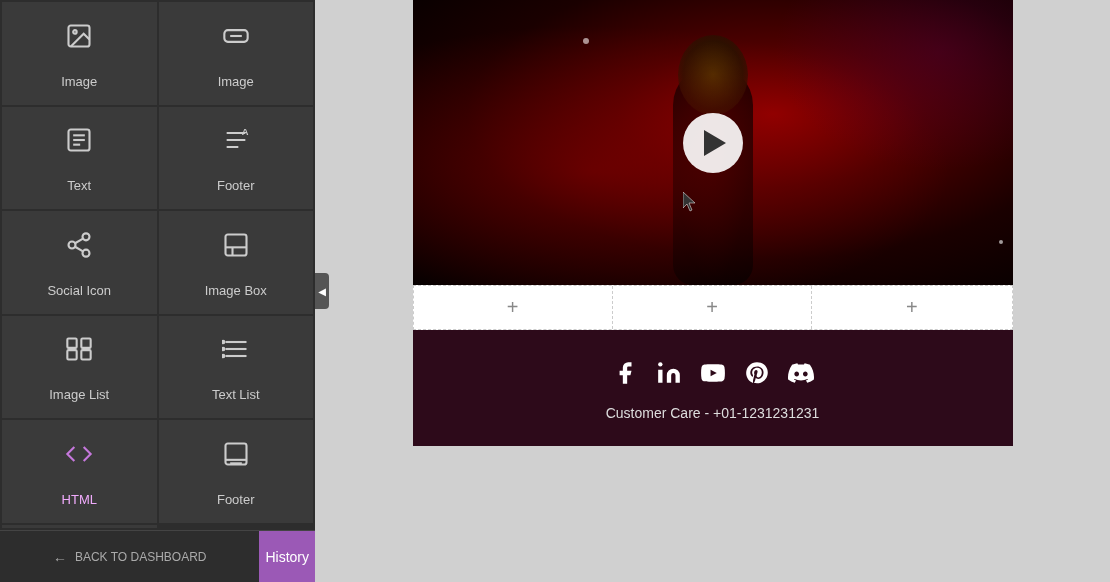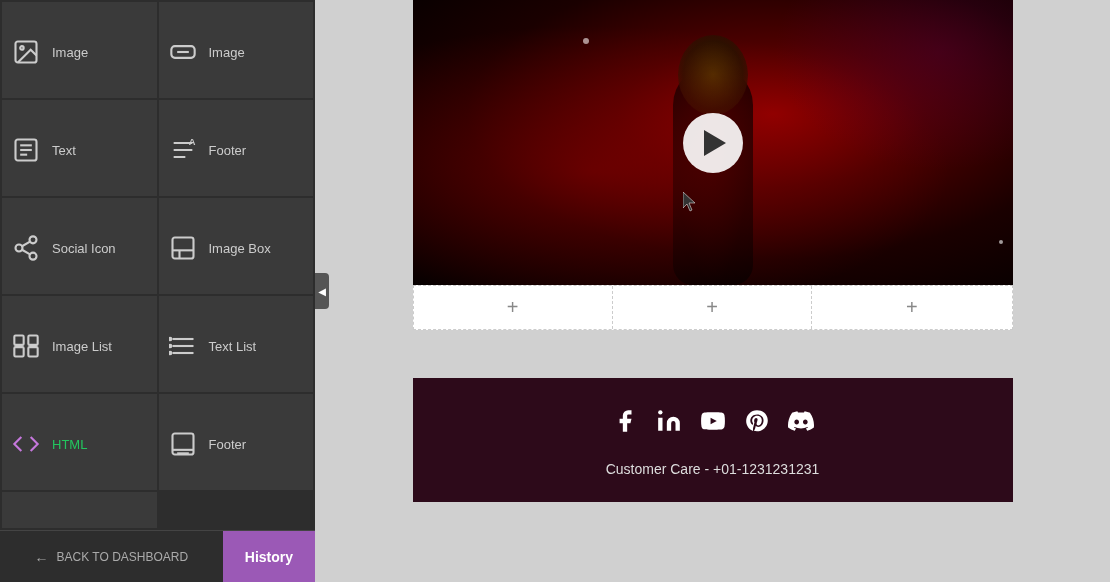--- a/index.html
+++ b/index.html
@@ -28,25 +28,26 @@
       grid-template-columns: 1fr 1fr;
       gap: 2px;
       padding: 2px;
       flex: 1;
       overflow: hidden;
     }
 
     .sidebar-item {
       background: #3a3a3a;
       display: flex;
-      flex-direction: row;
-      align-items: center;
+      flex-direction: column;
+      align-items: center;
+      justify-content: center;
       padding: 18px 10px 14px;
       cursor: pointer;
-      gap: 12px;
+      gap: 24px;
       color: #ccc;
       font-size: 13px;
       transition: background 0.15s;
     }
     .sidebar-item.html-item { color: #c678dd; }
 
     .sidebar-item .icon-svg {
       width: 28px;
       height: 28px;
       display: flex;
@@ -78,24 +79,24 @@
       cursor: pointer;
       background: #2d2d2d;
       border: none;
       padding: 0 10px;
     }
 
     .history-btn {
       background: #9b59b6;
       color: white;
       border: none;
-      padding: 0 22px;
+      padding: 0 6px;
       font-size: 14px;
       cursor: pointer;
-      font-weight: 700;
+      font-weight: 400;
     }
 
     
     .sidebar-toggle {
       position: absolute;
       right: -14px;
       top: 50%;
       transform: translateY(-50%);
       width: 14px;
       height: 36px;
@@ -211,22 +212,21 @@
     .add-cell:last-child { border-right: none; }
 
     
     .social-footer {
       width: 600px;
       background: #2d0a1a;
       padding: 30px 20px 25px;
       display: flex;
       flex-direction: column;
       align-items: center;
-      gap: 20px;
-      margin-top: 48px;
+      gap: 12px;
     }
 
     .social-icons-row {
       display: flex;
       gap: 18px;
       align-items: center;
     }
 
     .social-icon-item {
       color: white;
@@ -340,21 +340,21 @@
       <span>Text List</span>
     </div>
 
     <div class="sidebar-item html-item">
       <div class="icon-svg">
         <svg viewBox="0 0 24 24" fill="none" stroke="#c678dd" stroke-width="1.8">
           <polyline points="16 18 22 12 16 6"></polyline>
           <polyline points="8 6 2 12 8 18"></polyline>
         </svg>
       </div>
-      <span style="color:#22c55e;">HTML</span>
+      <span style="color:#f0abfc;">HTML</span>
     </div>
 
     <div class="sidebar-item">
       <div class="icon-svg">
         <svg viewBox="0 0 24 24" fill="none" stroke="#ccc" stroke-width="1.8">
           <rect x="3" y="3" width="18" height="18" rx="2"></rect>
           <line x1="3" y1="17" x2="21" y2="17"></line>
           <line x1="7" y1="20" x2="17" y2="20"></line>
         </svg>
       </div>

